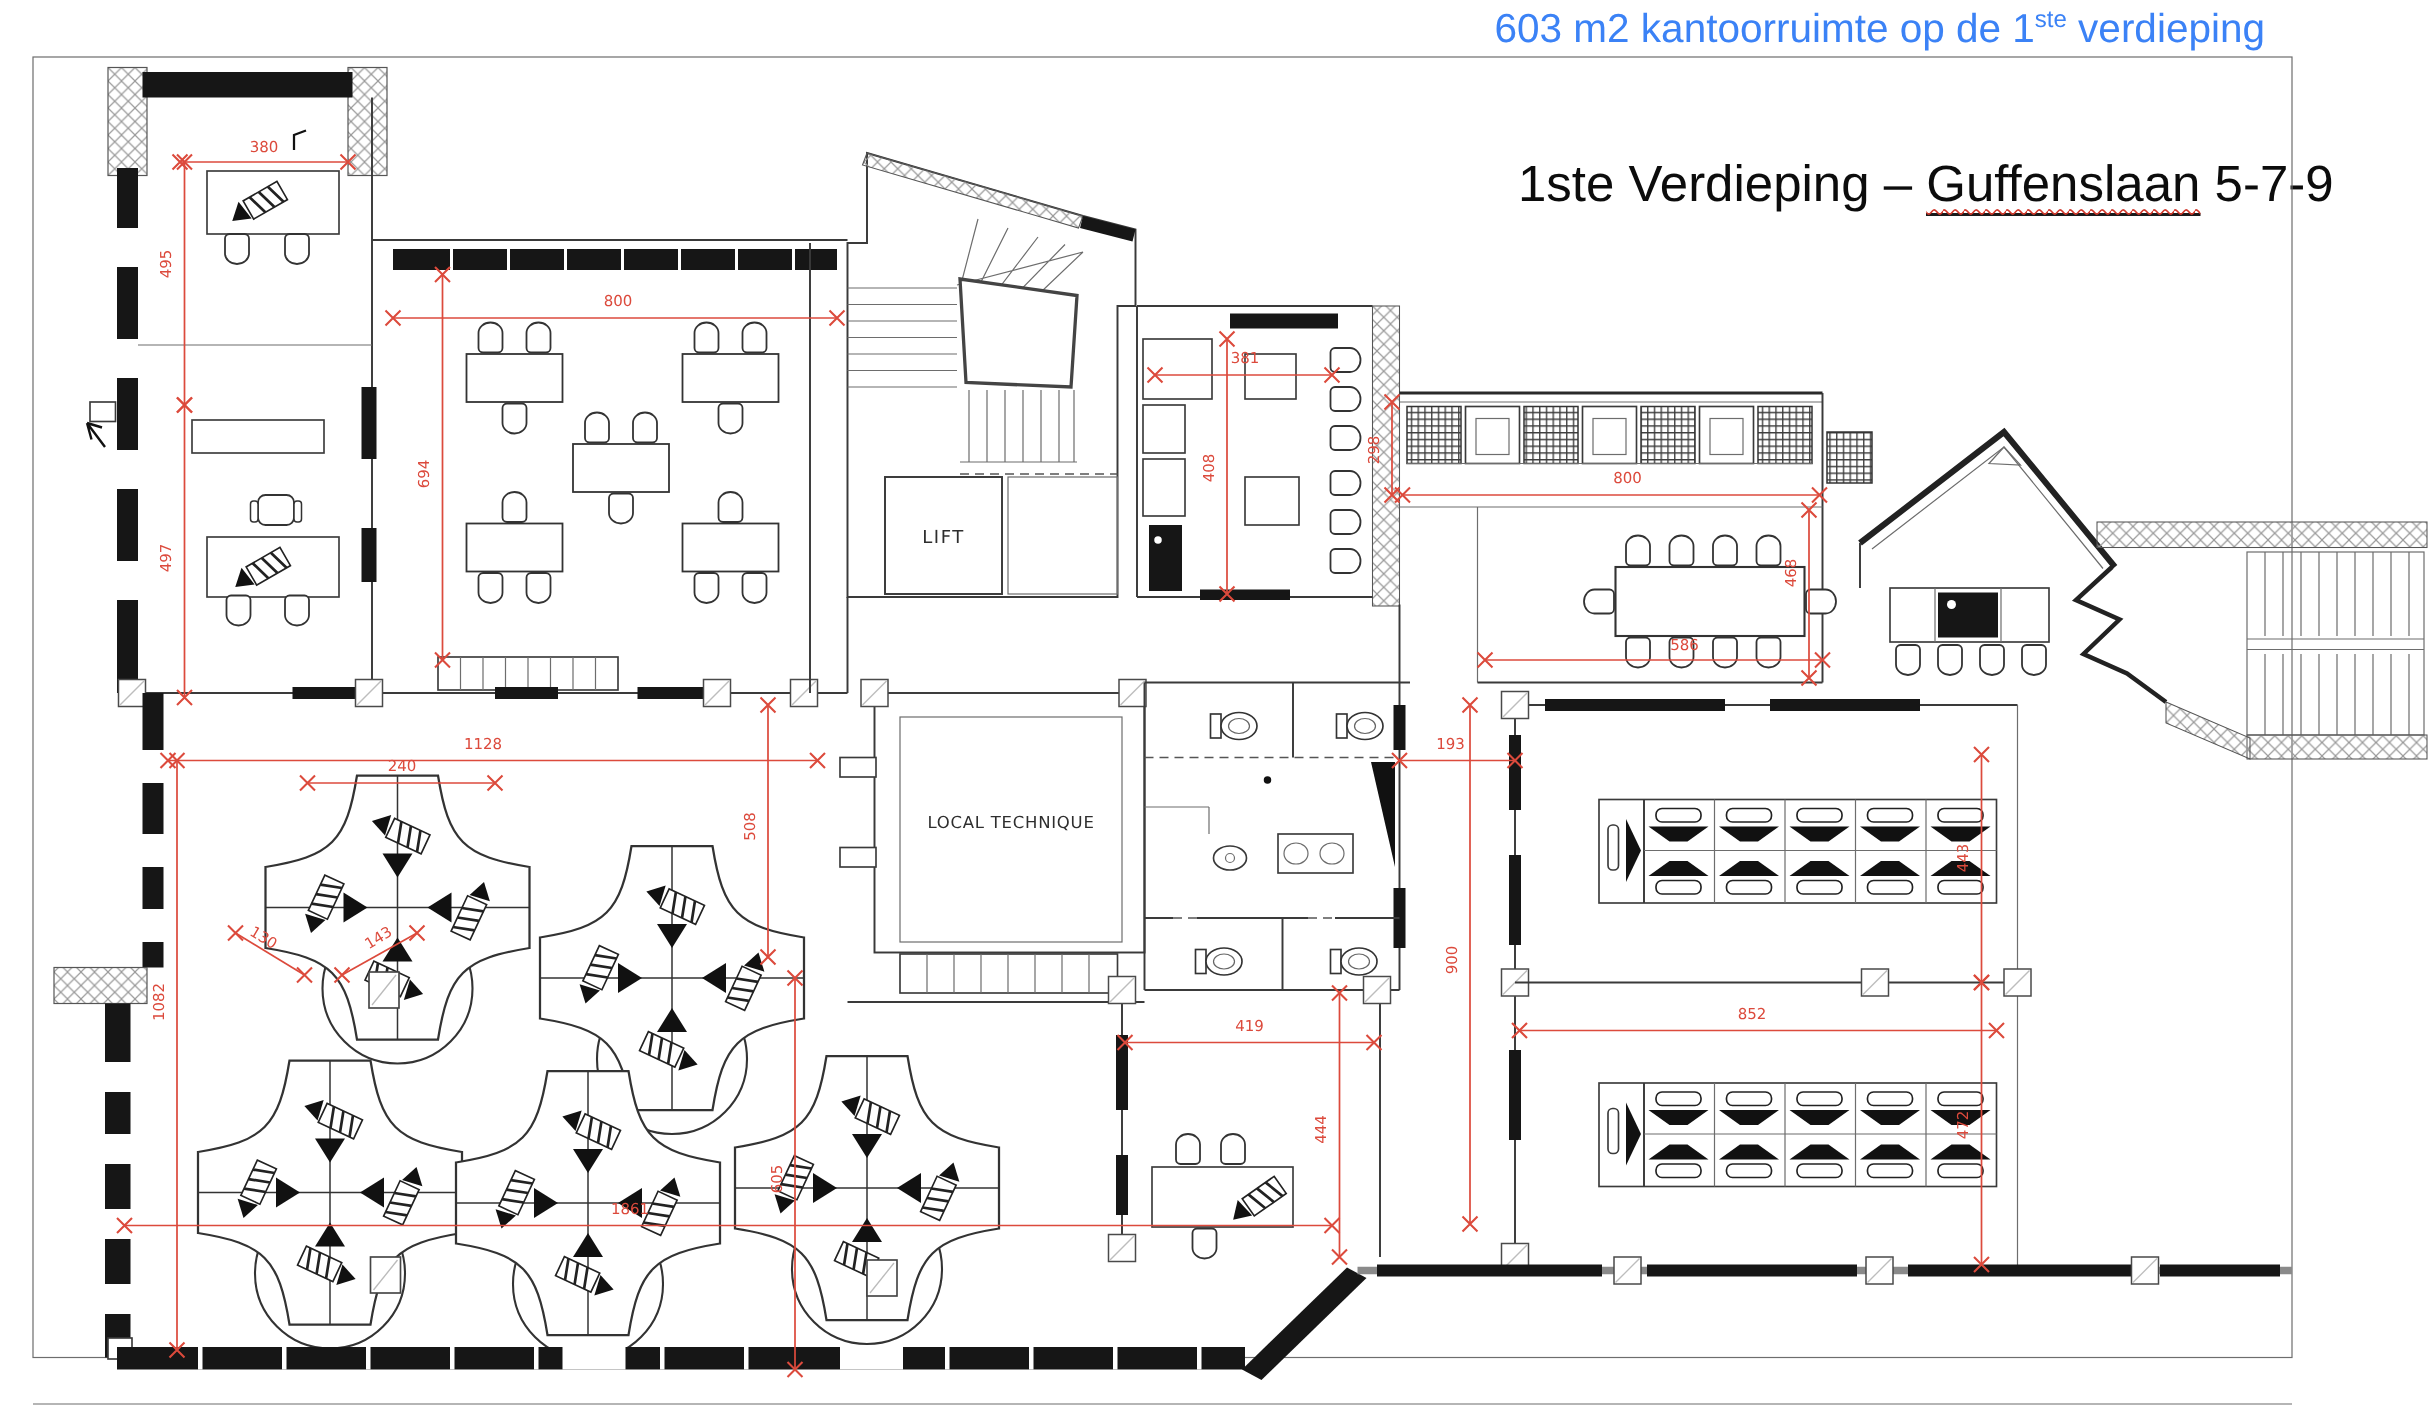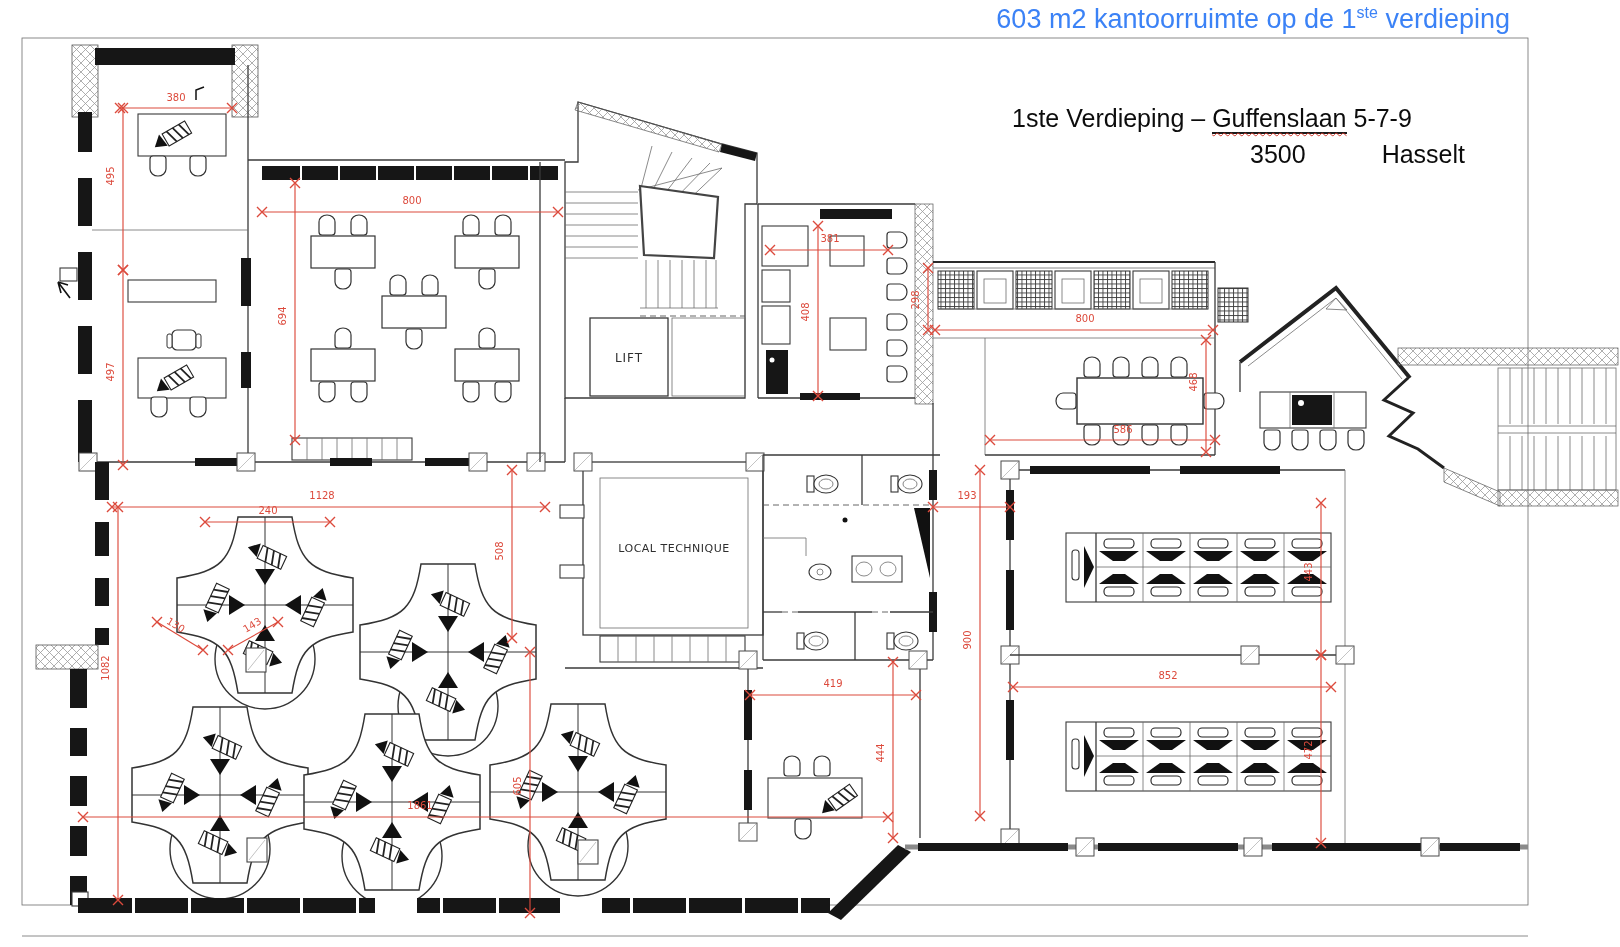--- a/index.html
+++ b/index.html
@@ -1,43 +1,39 @@
 <!DOCTYPE html>
 <html><head>
 <meta charset="utf-8">
 <style>
   html,body{margin:0;padding:0;background:#fff;}
   body{width:1620px;height:947px;position:relative;font-family:"Liberation Sans",sans-serif;overflow:hidden;}
   .title{position:absolute;top:4px;right:110px;font-size:27px;color:#3b82f6;white-space:nowrap;}
   .title sup{font-size:16px;}
-  .addr{position:absolute;top:104px;left:1012px;font-size:25px;color:#0c0c0c;white-space:nowrap;}
+  .addr{position:absolute;top:104px;left:1012px;font-size:34px;color:#0c0c0c;white-space:nowrap;}
   .addr .street{border-bottom:2px solid #1a1a1a;text-decoration:underline wavy #d0382b 1px;text-underline-offset:5px;}
   .addr2{margin-top:7px;padding-left:238px;display:flex;gap:76px;}
   svg{position:absolute;left:0;top:0;}
   .w{stroke:#3a3a3a;stroke-width:1.3;fill:none}
   .w2{stroke:#2a2a2a;stroke-width:2;fill:none}
   .tn{stroke:#6d6d6d;stroke-width:.8;fill:none}
   .wb{fill:#161616;stroke:none}
   .wt{fill:#fff;stroke:#3a3a3a;stroke-width:1.1}
   .dash{stroke:#555;stroke-width:.9;stroke-dasharray:6 4;fill:none}
   .red{stroke:#dc4a3c;stroke-width:1.15;fill:none}
   text.dim{fill:#dc4a3c;font-size:10px;font-family:"DejaVu Sans",sans-serif}
   text.room{fill:#2e2e2e;font-family:"DejaVu Sans",sans-serif}
 </style>
 </head>
 <body>
 
 <div class="title"><span>603 m2 kantoorruimte op de 1</span><sup>ste</sup><span> verdieping</span></div>
 
 <div class="addr">
   <div><span>1ste Verdieping – </span><span class="street">Guffenslaan</span><span> 5-7-9</span></div>
-  <div class="addr2">
-      <span>3500</span>
-      <span>Hasselt</span>
-    </div>
 </div>
 
 <svg id="plan" width="1620" height="947" viewBox="0 0 1620 947">
 <defs>
   <pattern id="hx" width="9" height="9" patternUnits="userSpaceOnUse">
         <path d="M0,9L9,0M0,0L9,9" stroke="#9a9a9a" stroke-width=".8" fill="none"></path>
       </pattern>
   <pattern id="gr" width="4.5" height="4.5" patternUnits="userSpaceOnUse">
         <path d="M0,.5H4.5M.5,0V4.5" stroke="#3d3d3d" stroke-width=".9" fill="none"></path>
       </pattern>

